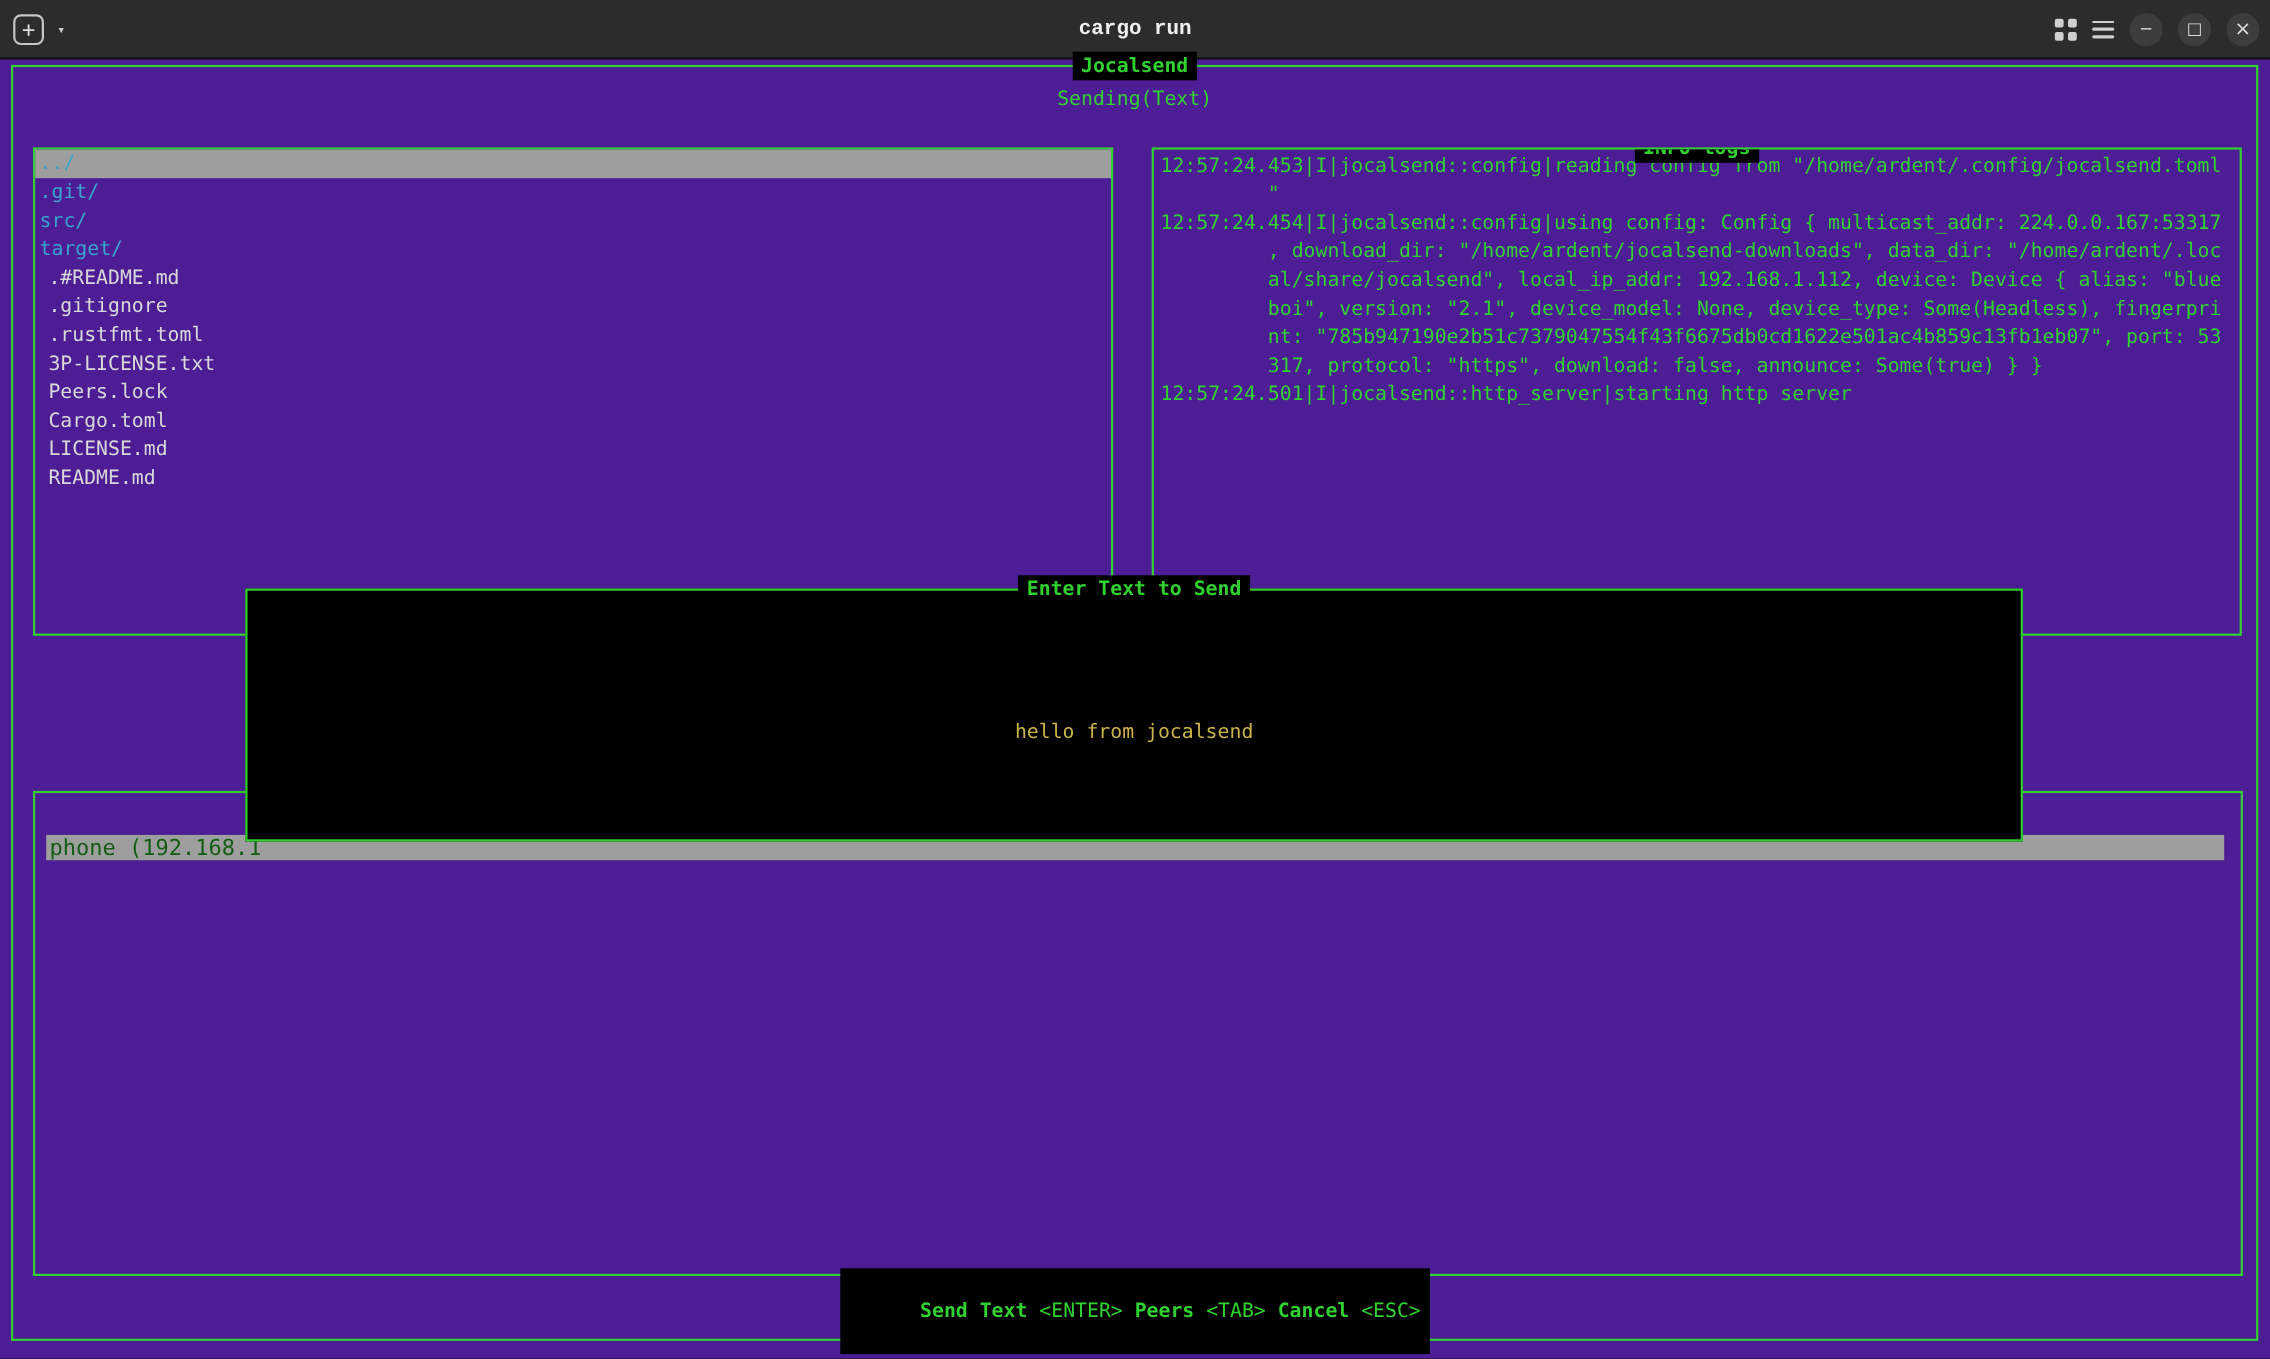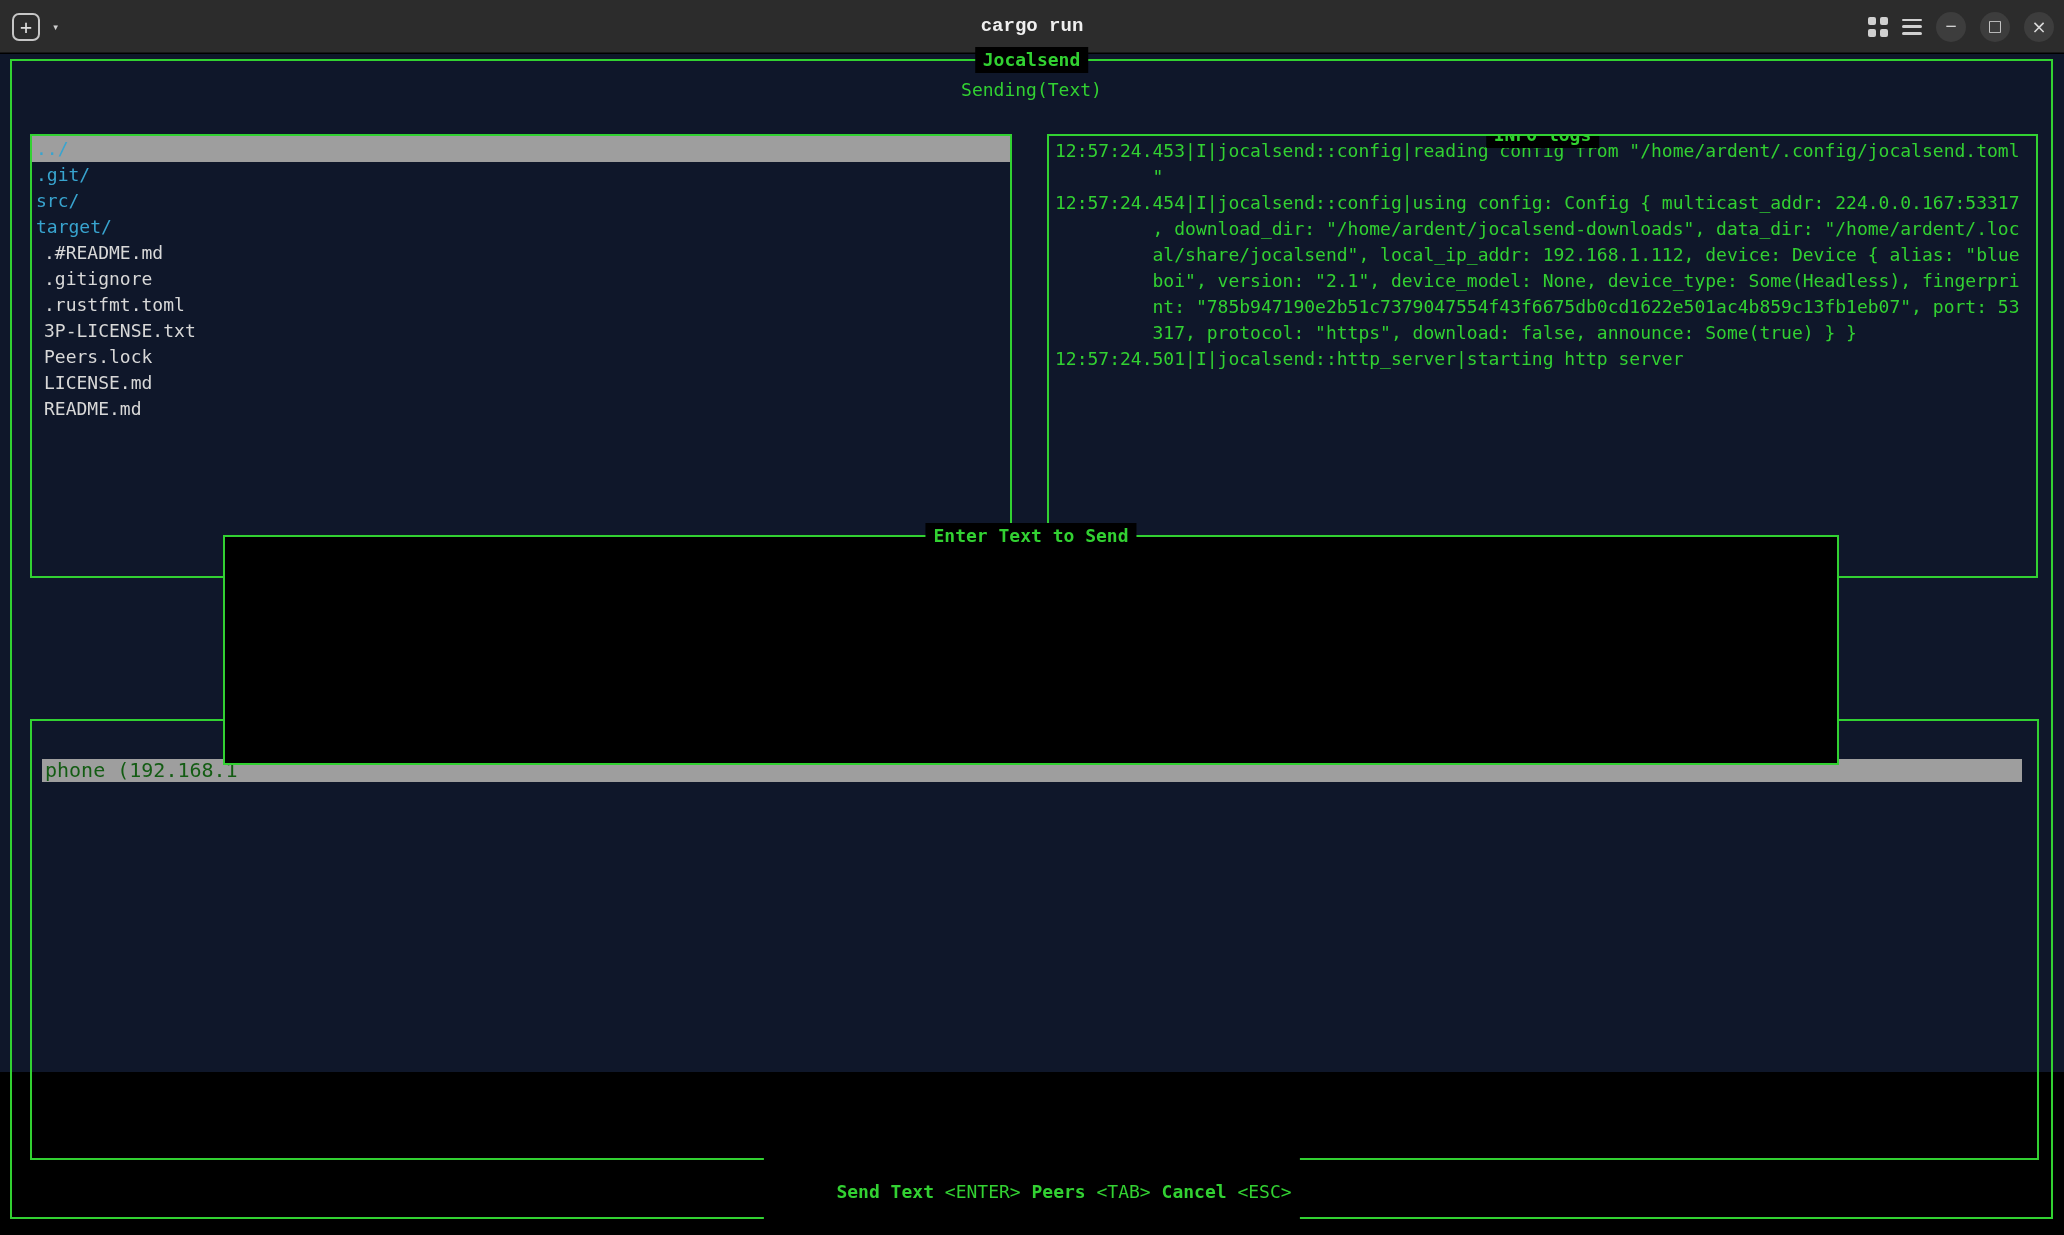--- a/index.html
+++ b/index.html
@@ -29,21 +29,21 @@
   .gridicon{ width:20px; height:20px; display:grid; grid-template-columns:8px 8px; grid-template-rows:8px 8px; gap:4px; }
   .gridicon div{ background:#d0d0d0; border-radius:2px; }
   .hamburger{ width:20px; height:16px; display:flex; flex-direction:column; justify-content:space-between; }
   .hamburger div{ height:2.5px; background:#d0d0d0; border-radius:2px; }
   .circle-btn{ width:30px; height:30px; border-radius:50%; background:#3d3d3d; color:#dadada;
     display:flex; align-items:center; justify-content:center; font-size:15px; line-height:1;
     font-family:"DejaVu Sans", sans-serif; }
   .circle-btn.close{ font-size:18px; }
 
   
-  .terminal{ position:absolute; top:54px; left:0; width:2064px; height:1018px; background:#0f172a;
+  .terminal{ position:absolute; top:54px; left:0; width:2064px; height:1181px; background:#4c1d95;
     color:var(--green); font-size:18px; }
 
   .box{ position:absolute; border:2px solid var(--green); background:transparent; }
   .box-title{ position:absolute; top:-14px; left:50%; transform:translateX(-50%);
     background:#000; padding:0 8px; color:var(--green); font-weight:bold;
     font-size:18px; line-height:26px; white-space:pre; }
   .box-title.bottom{ top:auto; bottom:-14px; }
 
   .outer{ left:10px; top:5px; width:2043px; height:1160px; }
 
@@ -119,20 +119,21 @@
     <div class="box files-panel">
       <div class="file-row dir selected">../</div>
       <div class="file-row dir">.git/</div>
       <div class="file-row dir">src/</div>
       <div class="file-row dir">target/</div>
       <div class="file-row file">.#README.md</div>
       <div class="file-row file">.gitignore</div>
       <div class="file-row file">.rustfmt.toml</div>
       <div class="file-row file">3P-LICENSE.txt</div>
       <div class="file-row file">Peers.lock</div>
+      <div class="file-row file">Cargo.toml</div>
       <div class="file-row file">LICENSE.md</div>
       <div class="file-row file">README.md</div>
     </div>
 
     <div class="box logs-panel">
       <div class="box-title">INFO logs</div>
       <div class="log-line">12:57:24.453|I|jocalsend::config|reading config from "/home/ardent/.config/jocalsend.toml</div>
       <div class="log-line">         "</div>
       <div class="log-line">12:57:24.454|I|jocalsend::config|using config: Config { multicast_addr: 224.0.0.167:53317</div>
       <div class="log-line">         , download_dir: "/home/ardent/jocalsend-downloads", data_dir: "/home/ardent/.loc</div>
@@ -142,20 +143,21 @@
       <div class="log-line">         317, protocol: "https", download: false, announce: Some(true) } }</div>
       <div class="log-line">12:57:24.501|I|jocalsend::http_server|starting http server</div>
     </div>
 
     <div class="box peers-panel">
       <div class="peer-row">phone (192.168.1</div>
     </div>
 
     <div class="box modal">
       <div class="box-title">Enter Text to Send</div>
+      <div class="modal-text">hello from jocalsend</div>
     </div>
 
     <div class="box-title bottom">
       <span class="status-seg">Send Text </span><span class="status-seg bold">&lt;ENTER&gt;</span><span class="status-seg"> Peers </span><span class="status-seg bold">&lt;TAB&gt;</span><span class="status-seg"> Cancel </span><span class="status-seg bold">&lt;ESC&gt;</span>
     </div>
   </div>
 
 </div>
 
 </body></html>

